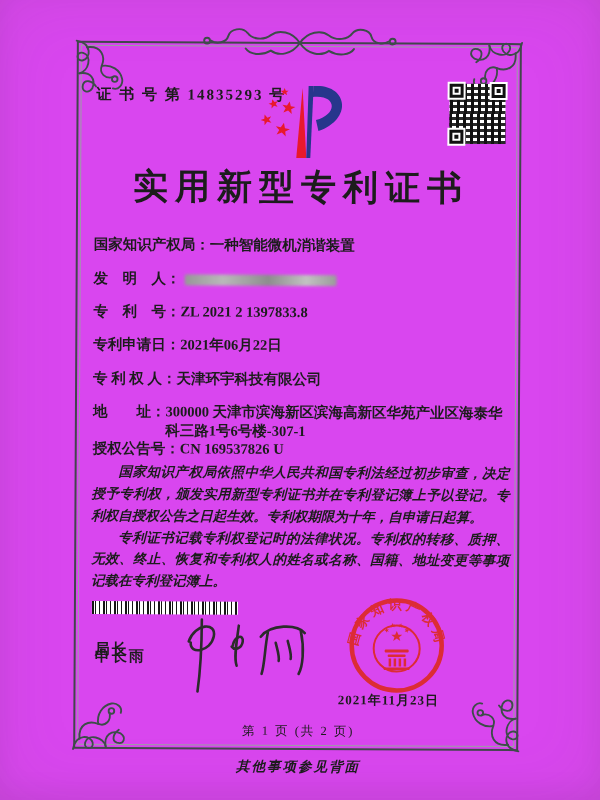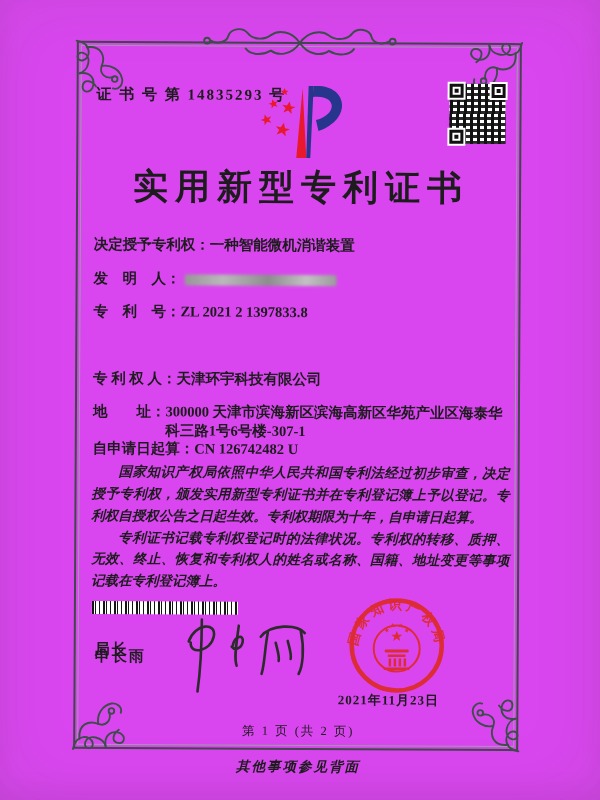--- a/index.html
+++ b/index.html
@@ -113,36 +113,39 @@
 
     <div class="qr">
       <div class="f f1"></div>
       <div class="f f2"></div>
       <div class="f f3"></div>
     </div>
 
     <div class="title">实用新型专利证书</div>
 
     <div class="row r1">
-      <span class="lbl">决定授予专利权：</span><span class="val">一种智能微机消谐装置</span>
+      <span class="lbl">国家知识产权局：</span><span class="val">一种智能微机消谐装置</span>
     </div>
     <div class="row r2">
       <span class="lbl">发　明　人：</span><span class="redact"></span>
     </div>
     <div class="row r3">
       <span class="lbl">专　利　号：</span><span class="val">ZL 2021 2 1397833.8</span>
     </div>
+    <div class="row r4">
+      <span class="lbl">专利申请日：</span><span class="val">2021年06月22日</span>
+    </div>
     <div class="row r5">
       <span class="lbl">专 利 权 人：</span><span class="val">天津环宇科技有限公司</span>
     </div>
     <div class="row r6">
       <span class="lbl">地　　址：</span><span class="val">300000 天津市滨海新区滨海高新区华苑产业区海泰华科三路1号6号楼-307-1</span>
     </div>
     <div class="row r7">
-      <span><span class="lbl">自申请日起算：</span><span class="val">CN 126742482 U</span></span>
+      <span><span class="lbl">授权公告号：</span><span class="val">CN 169537826 U</span></span>
     </div>
 
     <div class="paras">
       <p>国家知识产权局依照中华人民共和国专利法经过初步审查，决定授予专利权，颁发实用新型专利证书并在专利登记簿上予以登记。专利权自授权公告之日起生效。专利权期限为十年，自申请日起算。</p>
       <p>专利证书记载专利权登记时的法律状况。专利权的转移、质押、无效、终止、恢复和专利权人的姓名或名称、国籍、地址变更等事项记载在专利登记簿上。</p>
     </div>
 
     <div class="barcode"></div>
 
     <div class="director-title">局长</div>

